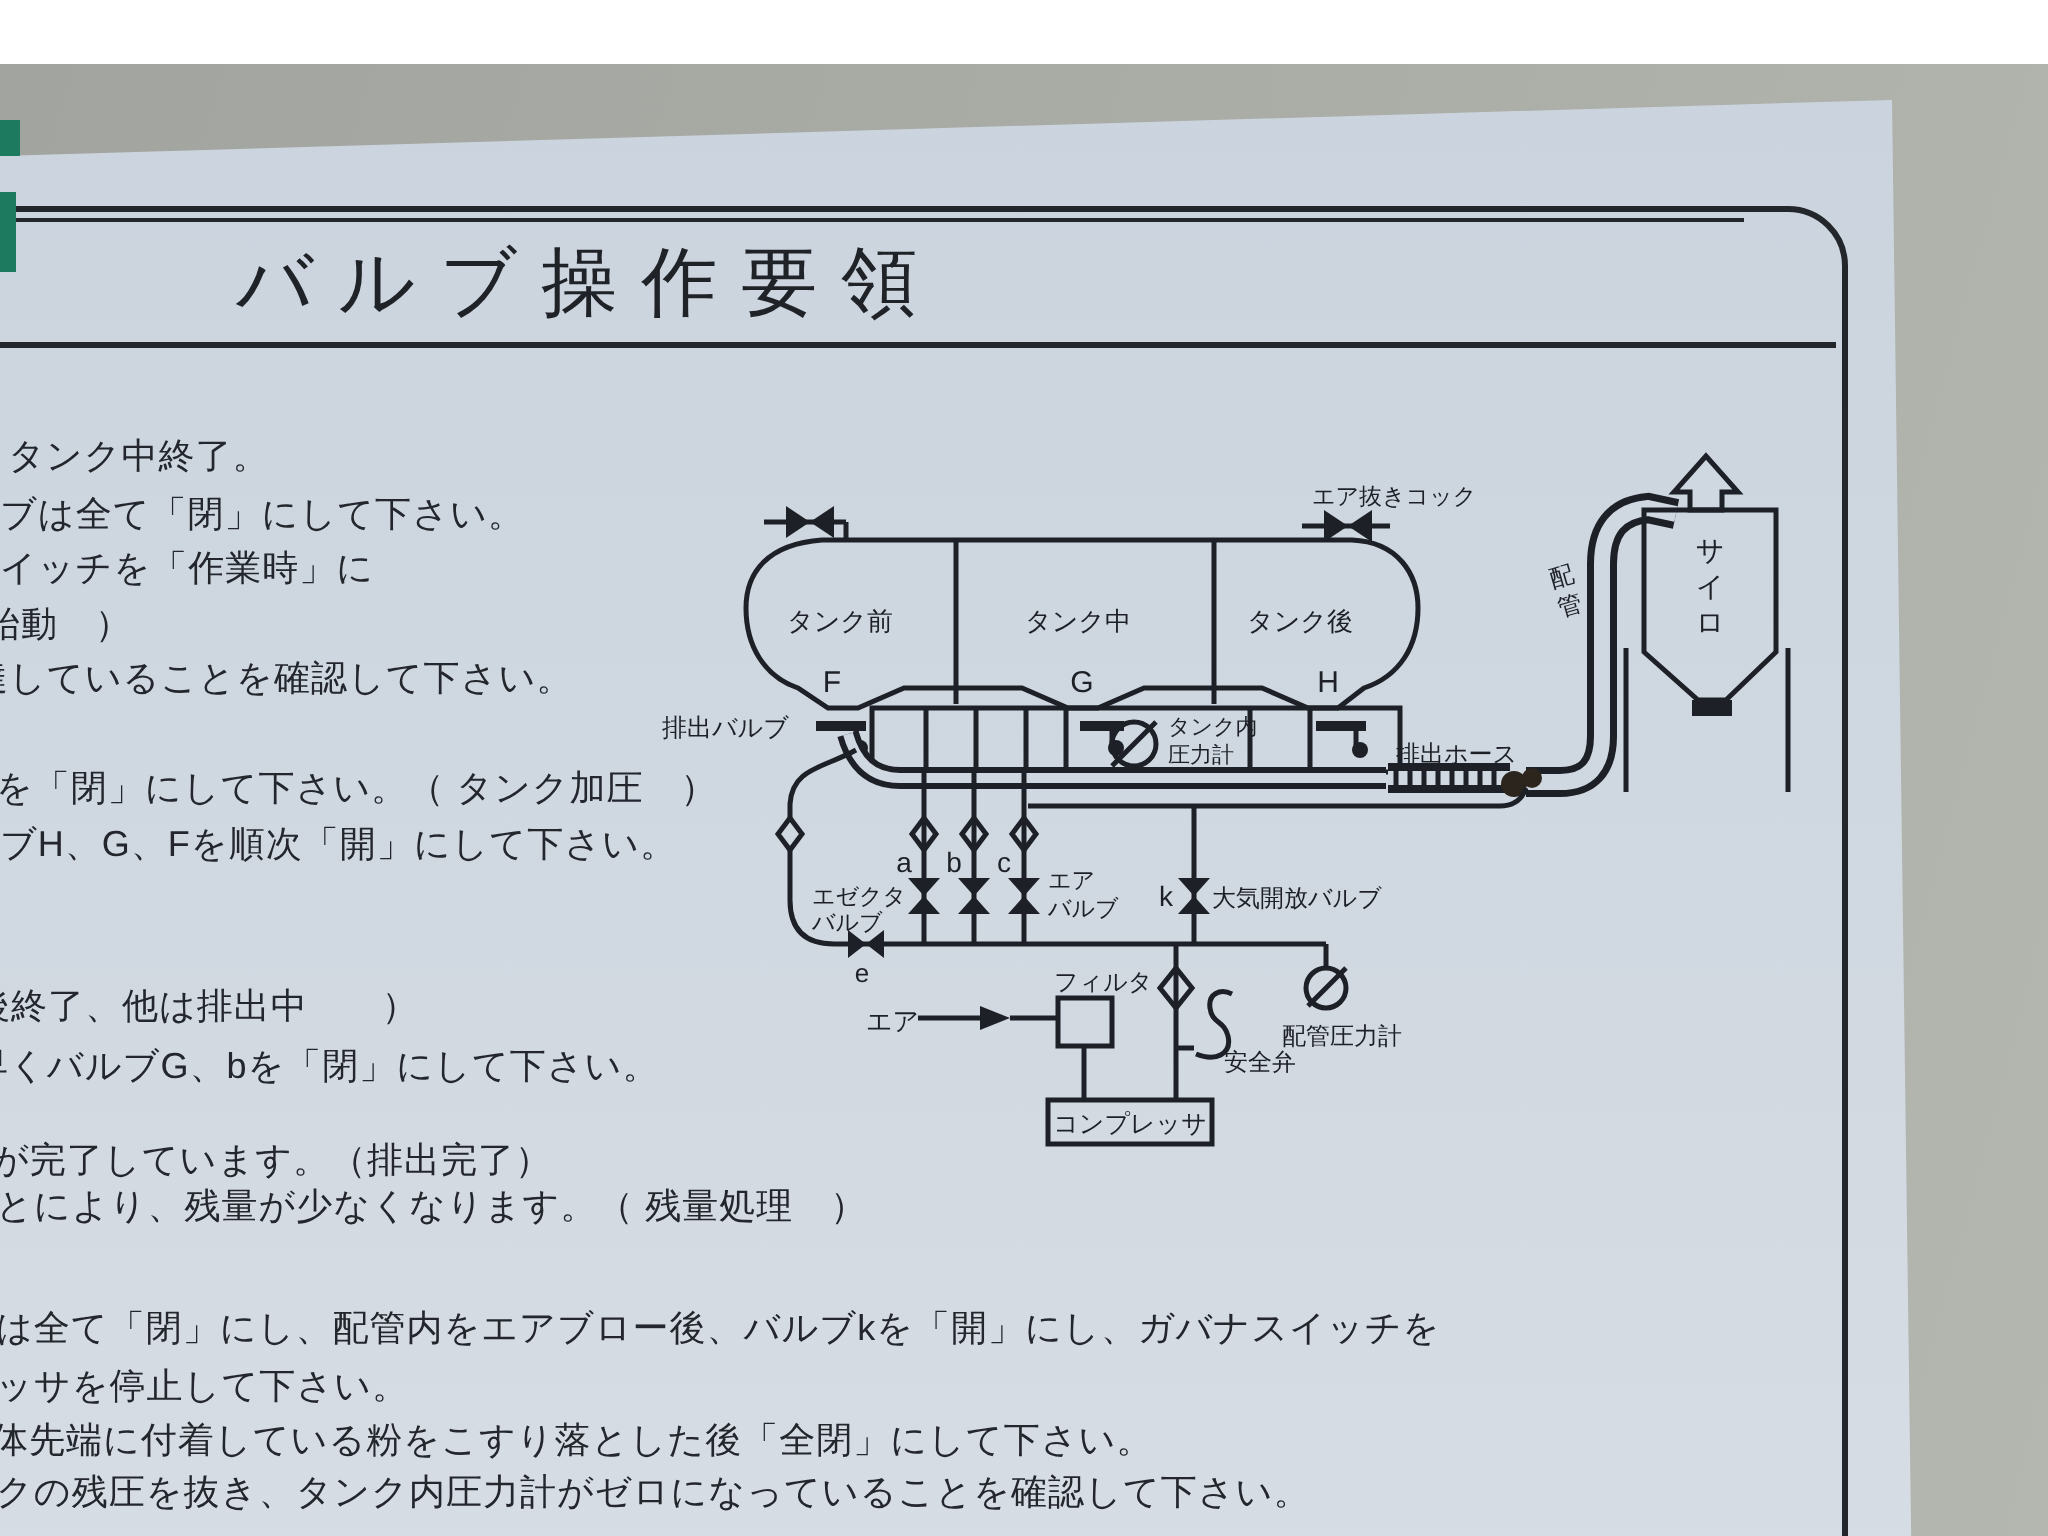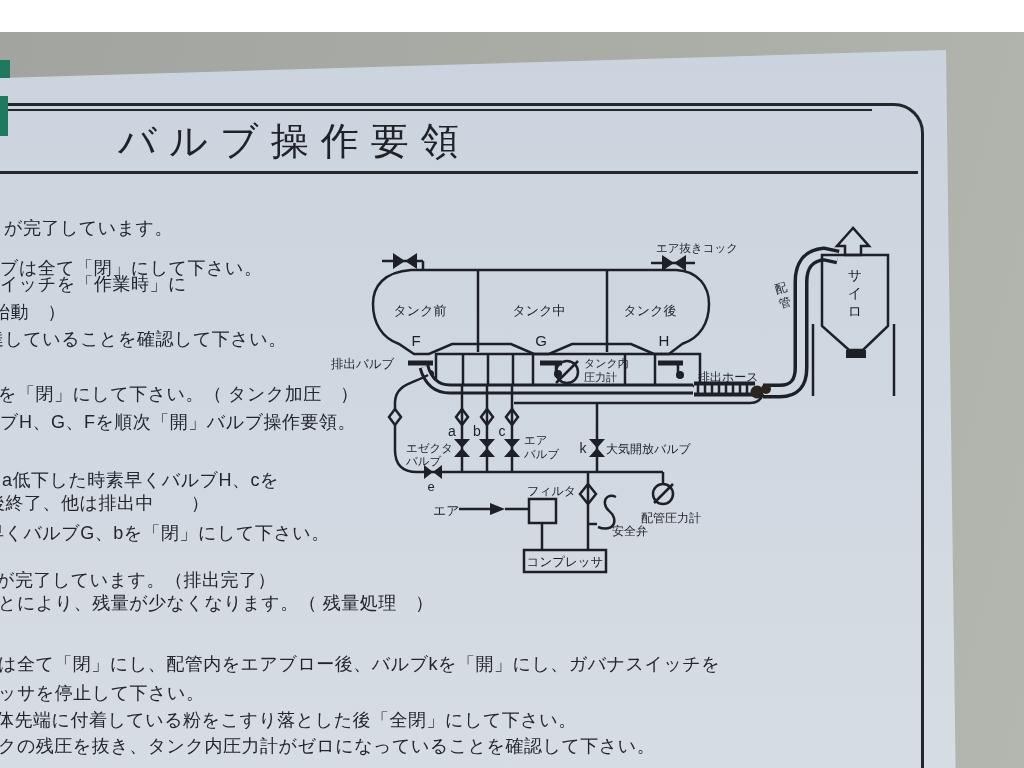--- a/index.html
+++ b/index.html
@@ -36,28 +36,27 @@
 <div class="scene">
 
   <div class="placard"></div>
 
   <div class="inner-border"></div>
   <div class="border-inner-line"></div>
   <div class="title-sep"></div>
 
   <div class="title">バルブ操作要領</div>
 
-  <div class="jtext" style="left:4px;top:184px">が完了しています。</div>
-  <div class="jtext" style="left:0px;top:224px">ブは全て「閉」にして下さい。</div>
+  <div class="jtext" style="left:4px;top:184px">タンク中終了。</div>
+  <div class="jtext" style="left:0px;top:213px">ブは全て「閉」にして下さい。</div>
   <div class="jtext" style="left:-19px;top:240px">スイッチを「作業時」に</div>
   <div class="jtext" style="left:-8px;top:268px">始動　）</div>
   <div class="jtext" style="left:-14px;top:295px">達していることを確認して下さい。</div>
   <div class="jtext" style="left:-2px;top:350px">を「閉」にして下さい。（ タンク加圧　）</div>
-  <div class="jtext" style="left:0px;top:378px">ブH、G、Fを順次「開」バルブ操作要領。</div>
-  <div class="jtext" style="left:2px;top:436px">a低下した時素早くバルブH、cを</div>
+  <div class="jtext" style="left:0px;top:378px">ブH、G、Fを順次「開」にして下さい。</div>
   <div class="jtext" style="left:-13px;top:459px">後終了、他は排出中　　）</div>
   <div class="jtext" style="left:-14px;top:489px">早くバルブG、bを「閉」にして下さい。</div>
   <div class="jtext" style="left:-4px;top:536px">が完了しています。（排出完了）</div>
   <div class="jtext" style="left:-2px;top:559px">とにより、残量が少なくなります。（ 残量処理　）</div>
   <div class="jtext" style="left:-2px;top:620px">は全て「閉」にし、配管内をエアブロー後、バルブkを「開」にし、ガバナスイッチを</div>
   <div class="jtext" style="left:-2px;top:649px">ッサを停止して下さい。</div>
   <div class="jtext" style="left:-4px;top:676px">体先端に付着している粉をこすり落とした後「全閉」にして下さい。</div>
   <div class="jtext" style="left:-2px;top:702px">クの残圧を抜き、タンク内圧力計がゼロになっていることを確認して下さい。</div>
 
   <svg width="1024" height="768" viewBox="0 0 1024 768">

